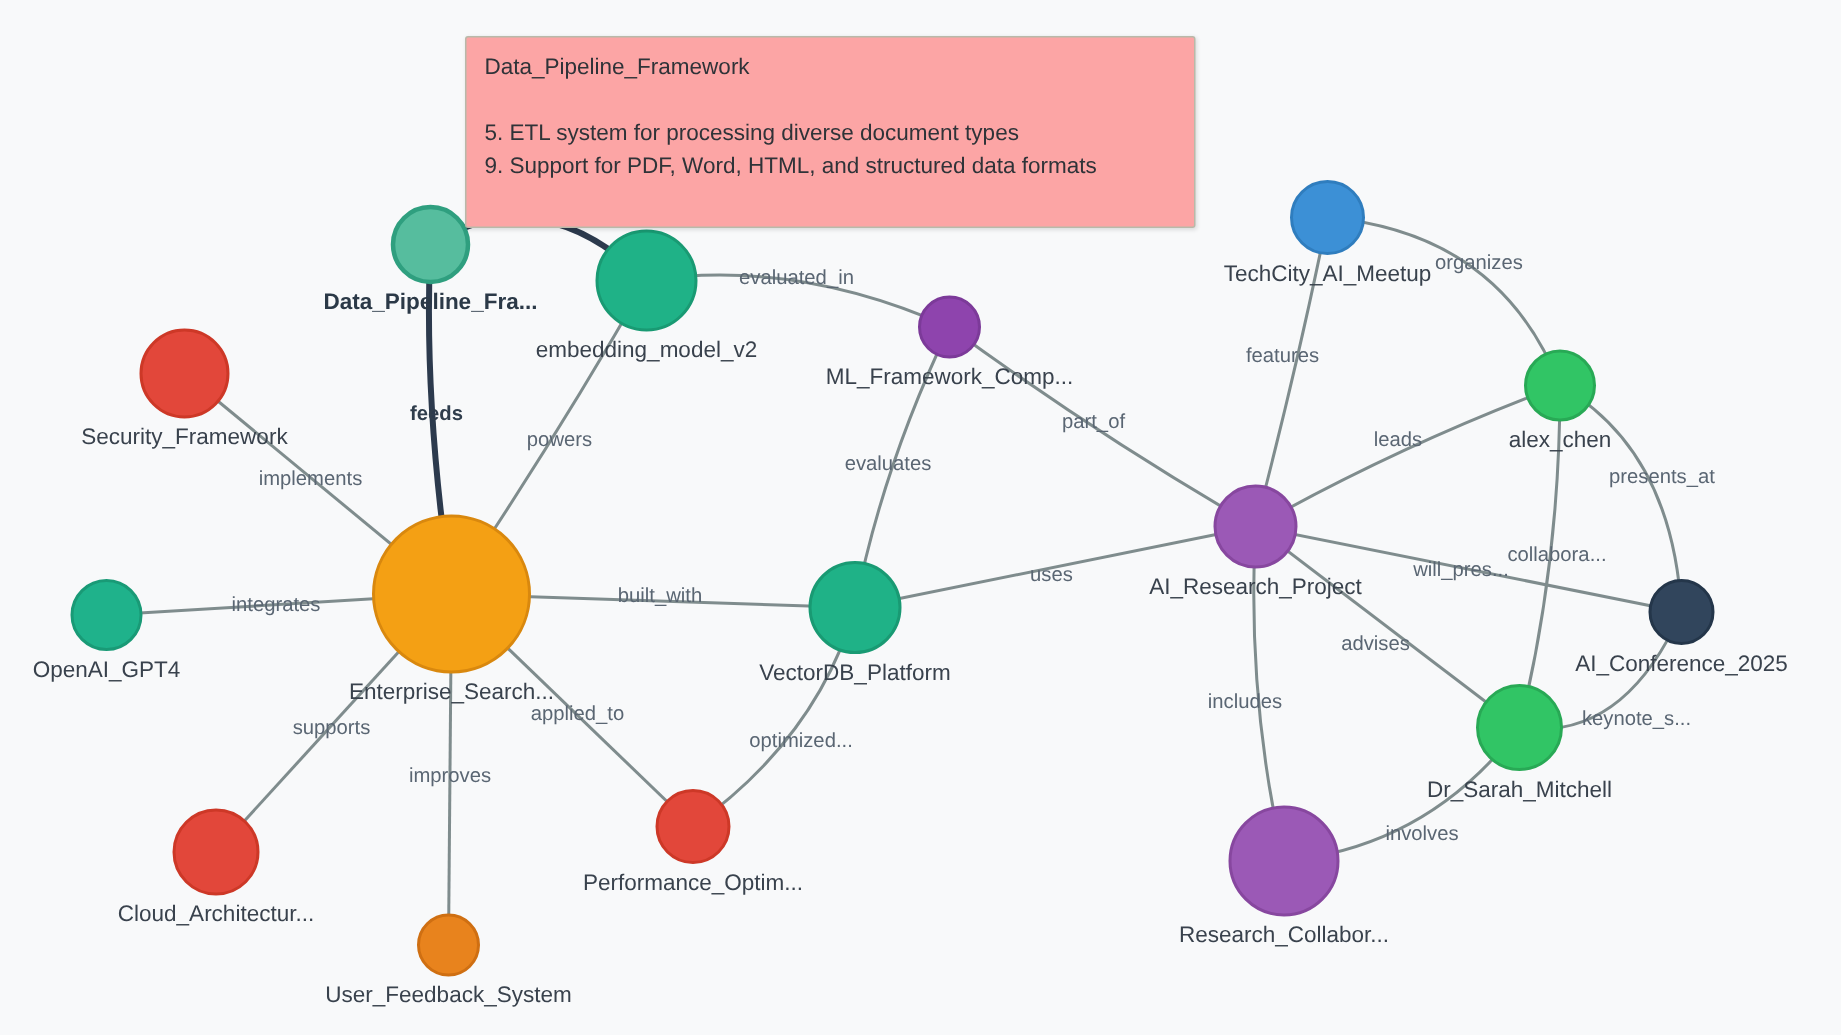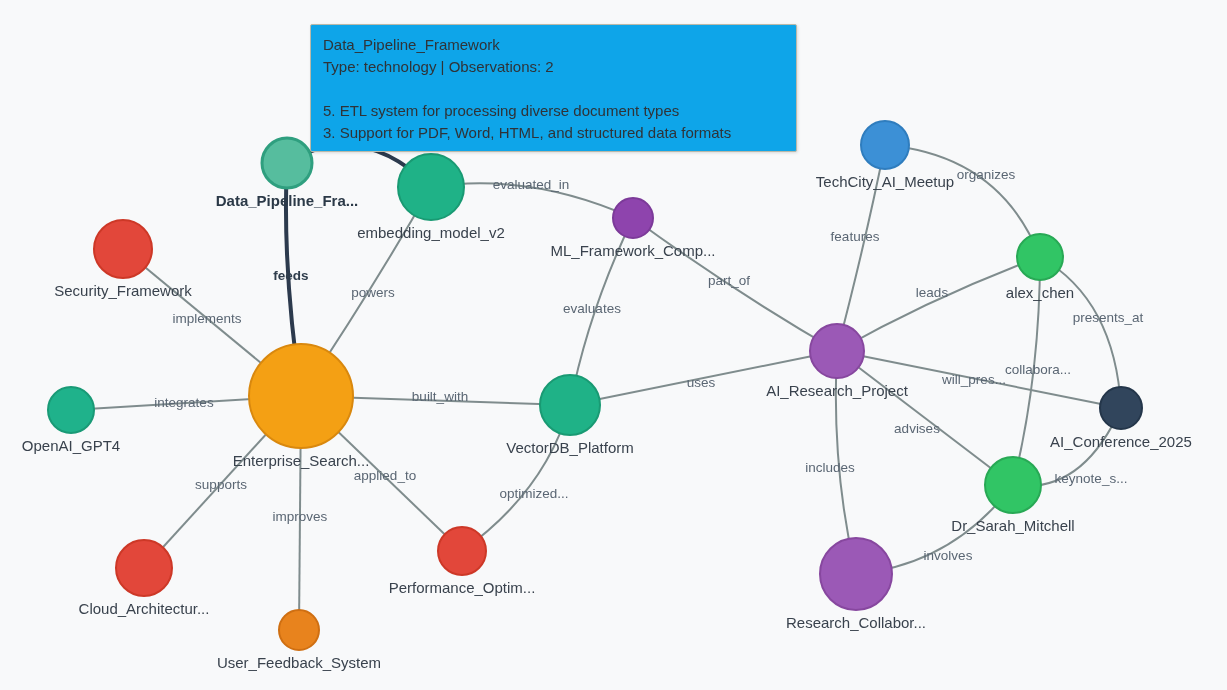--- a/index.html
+++ b/index.html
@@ -10,21 +10,21 @@
   }
   .canvas{position:relative;width:1227px;height:690px;}
   #graph-svg{position:absolute;left:0;top:0;}
   .node-label{font-size:15px;fill:#39424d;text-anchor:middle;}
   .node-label.selected{font-weight:bold;fill:#2b3947;}
   .edge-label{font-size:13.5px;fill:#5a6673;text-anchor:middle;}
   .edge-label.bold{font-weight:bold;fill:#2f3d4c;}
   .tooltip{
     position:absolute;left:310px;top:24px;width:487px;height:128px;
     box-sizing:border-box;padding:9px 12px;
-    background:#0ea5e9;border:1px solid #b9b9a9;border-radius:2px;
+    background:#fca5a5;border:1px solid #b9b9a9;border-radius:2px;
     box-shadow:1px 1px 3px rgba(0,0,0,0.12);
     font-size:15px;line-height:22px;color:#2f3338;z-index:5;
   }
   .tt-line{white-space:nowrap;}
   .tt-gap{height:22px;}
 </style>
 </head>
 <body>
 
 <div class="canvas">
@@ -113,18 +113,17 @@
         <text x="1013" y="531" class="node-label">Dr_Sarah_Mitchell</text>
         <text x="144" y="614" class="node-label">Cloud_Architectur...</text>
         <text x="462" y="593" class="node-label">Performance_Optim...</text>
         <text x="299" y="668" class="node-label">User_Feedback_System</text>
         <text x="856" y="628" class="node-label">Research_Collabor...</text>
       </g>
     </svg>
 
   <div class="tooltip">
     <div class="tt-line">Data_Pipeline_Framework</div>
-    <div class="tt-line">Type: technology | Observations: 2</div>
     <div class="tt-gap"></div>
     <div class="tt-line">5. ETL system for processing diverse document types</div>
-    <div class="tt-line">3. Support for PDF, Word, HTML, and structured data formats</div>
+    <div class="tt-line">9. Support for PDF, Word, HTML, and structured data formats</div>
   </div>
 </div>
 
 </body></html>

